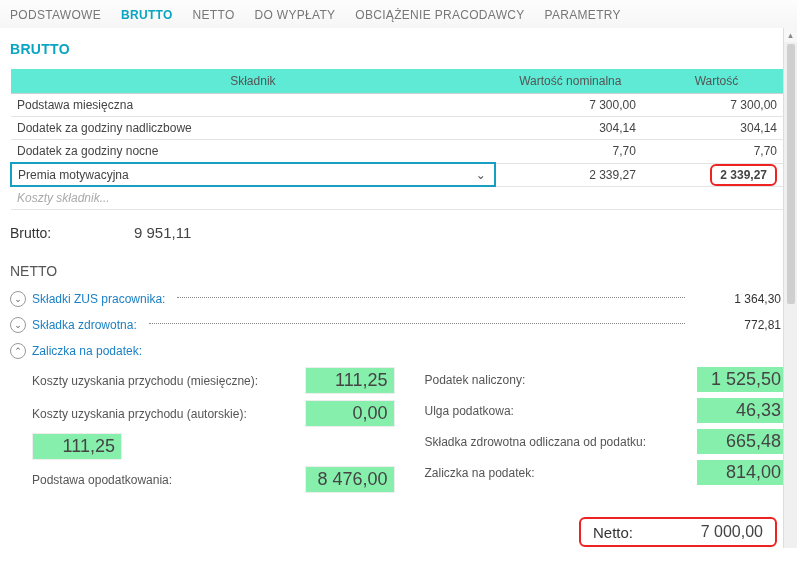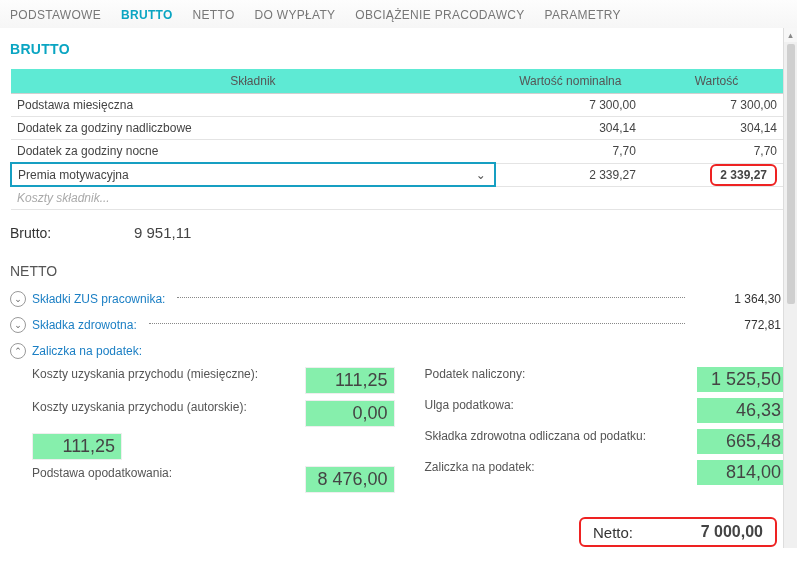--- a/index.html
+++ b/index.html
@@ -145,20 +145,21 @@
     padding-left: 22px;
   }
   .details .col {
     flex:1;
     display:flex;
     flex-direction:column;
     gap:6px;
   }
   .drow {
     display:flex;
+    align-items:center;
     justify-content:space-between;
     gap:10px;
   }
   .drow .dl { color:#555; font-size:12px; }
   .drow .dv {
     min-width: 90px;
     text-align:right;
     font-size:18px;
     padding:2px 6px;
     border:1px solid #eee;
@@ -175,21 +176,21 @@
   }
   .netto-sum .box {
     border:2px solid #e22;
     border-radius:6px;
     padding:4px 12px;
     display:flex;
     gap:30px;
     align-items:flex-end;
   }
   .netto-sum .lbl { font-size:15px; color:#333; }
-  .netto-sum .val { font-size:16px; min-width:100px; text-align:right;font-weight:bold; }
+  .netto-sum .val { font-size:16px; min-width:100px; text-align:right; }
   .scrollbar {
     position:absolute;
     right:0; top:28px;
     width:14px; height:520px;
     background:#f0f0f0;
     border-left:1px solid #ddd;
   }
   .scroll-up {
     width:100%; height:14px;
     display:flex;align-items:center;justify-content:center;

